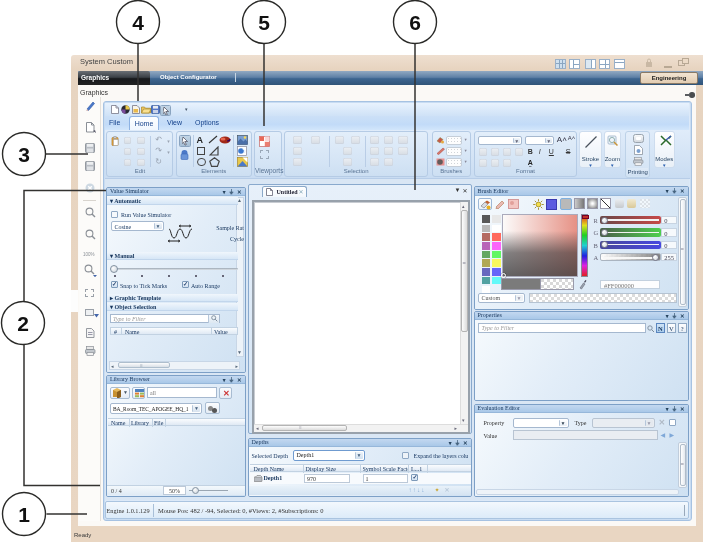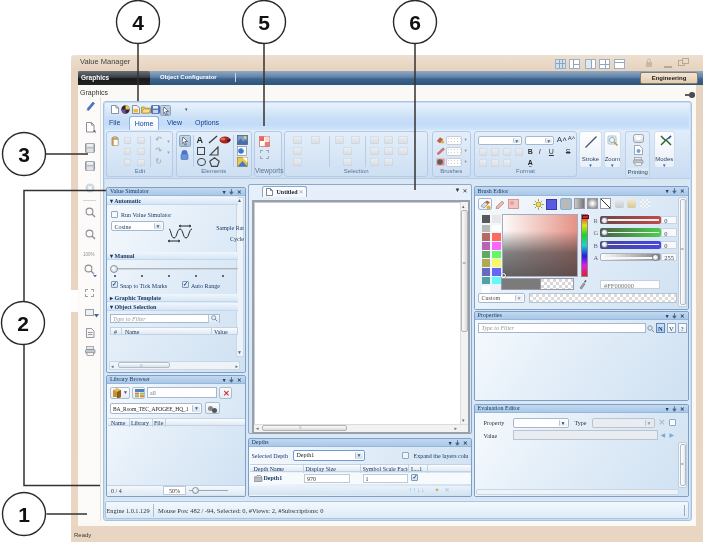--- a/index.html
+++ b/index.html
@@ -19,21 +19,21 @@
 .cb{position:absolute;width:7px;height:7px;background:#f6f9fc;border:1px solid #8fa8c4;border-radius:1px;}
 .cbc{position:absolute;width:7px;height:7px;background:linear-gradient(#eef4fa,#d4e3f2);border:1px solid #7d9ab9;border-radius:1px;color:#234;font-size:6px;line-height:7px;text-align:center;font-weight:bold;}
 .check:after{content:"✓";position:absolute;left:0.5px;top:-1px;font-size:6px;color:#2d4a76;font-weight:bold;}
 </style>
 </head>
 <body>
 <div id="root">
 
 <div class="abs" id="win" style="left:71px;top:55px;width:632px;height:487px;background:linear-gradient(#eedfd0,#e7d4c0 14px,#e9d6c3);border-radius:3px 0 0 0;"></div>
 
-<div class="abs" style="left:80px;top:57px;font-size:7.5px;color:#444;">Value Manager</div>
+<div class="abs" style="left:80px;top:57px;font-size:7.5px;color:#444;">System Custom</div>
 
 <div class="abs" id="titleicons">
   <div class="abs" style="left:555px;top:59px;width:11px;height:10px;border:1px solid #9ab0c8;background:#cfe0ef;">
         <i class="abs" style="left:2.5px;top:0;width:1px;height:8px;background:#8aa6c2;"></i>
         <i class="abs" style="left:5.5px;top:0;width:1px;height:8px;background:#8aa6c2;"></i>
         <i class="abs" style="left:0;top:2.5px;width:9px;height:1px;background:#8aa6c2;"></i>
       </div>
   <div class="abs" style="left:569px;top:59px;width:11px;height:10px;border:1px solid #9ab0c8;background:#fff;">
         <i class="abs" style="left:3px;top:0;width:1px;height:8px;background:#8aa6c2;"></i>
         <i class="abs" style="left:4px;top:3.5px;width:5px;height:1px;background:#8aa6c2;"></i>

